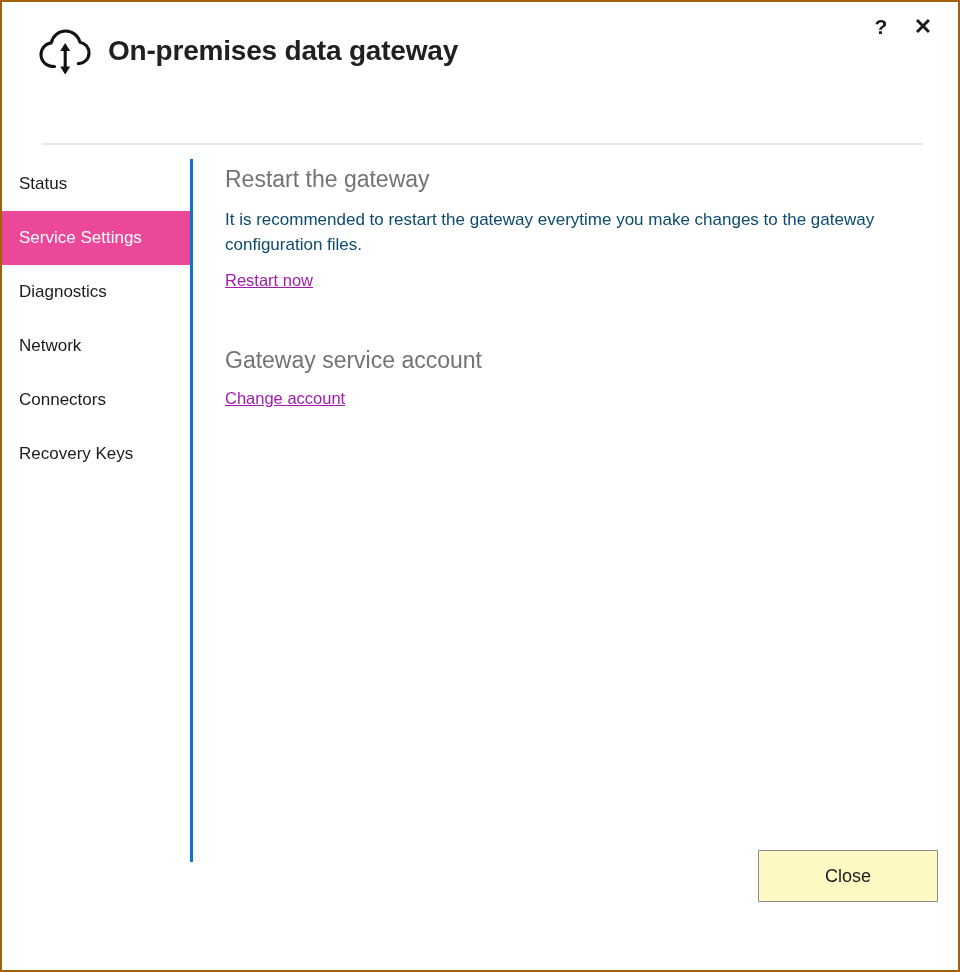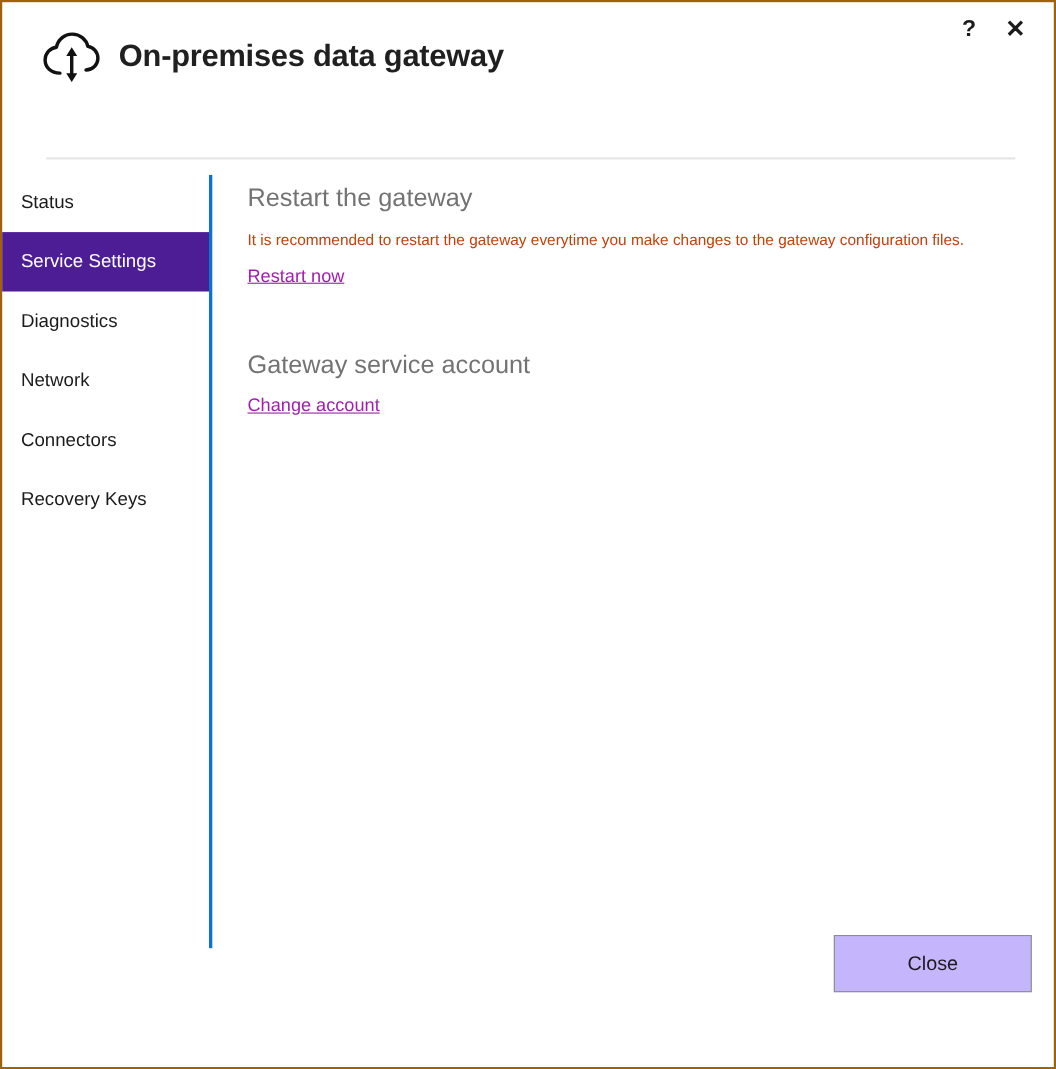--- a/index.html
+++ b/index.html
@@ -106,21 +106,21 @@
     display: flex;
     align-items: center;
     padding-left: 17px;
     box-sizing: border-box;
     font-size: 17px;
     color: #1b1b1b;
     cursor: pointer;
     user-select: none;
   }
   .nav-item.selected {
-    background: #4c1d95;
+    background: #ec4899;
     color: #ffffff;
   }
 
   .v-divider {
     position: absolute;
     left: 188px;
     top: 2px;
     width: 3px;
     height: 703px;
     background: #0b74ce;
@@ -135,22 +135,22 @@
   }
   .section { margin-bottom: 30px; }
   .section-title {
     font-size: 23px;
     color: #737373;
     margin: 0 0 16px 0;
     font-weight: normal;
     line-height: 1.1;
   }
   .section-desc {
-    font-size: 14px;
-    color: #c2410c;
+    font-size: 17px;
+    color: #0c4a6e;
     line-height: 1.46;
     margin: 0 0 13px 0;
     max-width: 692px;
   }
   .section-link {
     font-size: 16.5px;
     color: #a21caf;
     text-decoration: underline;
     cursor: pointer;
     display: inline-block;
@@ -165,21 +165,21 @@
     right: 0;
     bottom: 0;
     height: 120px;
   }
   .close-button {
     position: absolute;
     right: 20px;
     top: 0px;
     width: 180px;
     height: 52px;
-    background: #c4b5fd;
+    background: #fef9c3;
     border: 1px solid #8d8d8d;
     color: #1b1b1b;
     font-size: 18px;
     font-family: "Liberation Sans", sans-serif;
     cursor: pointer;
     box-sizing: border-box;
   }
 </style>
 </head>
 <body>

